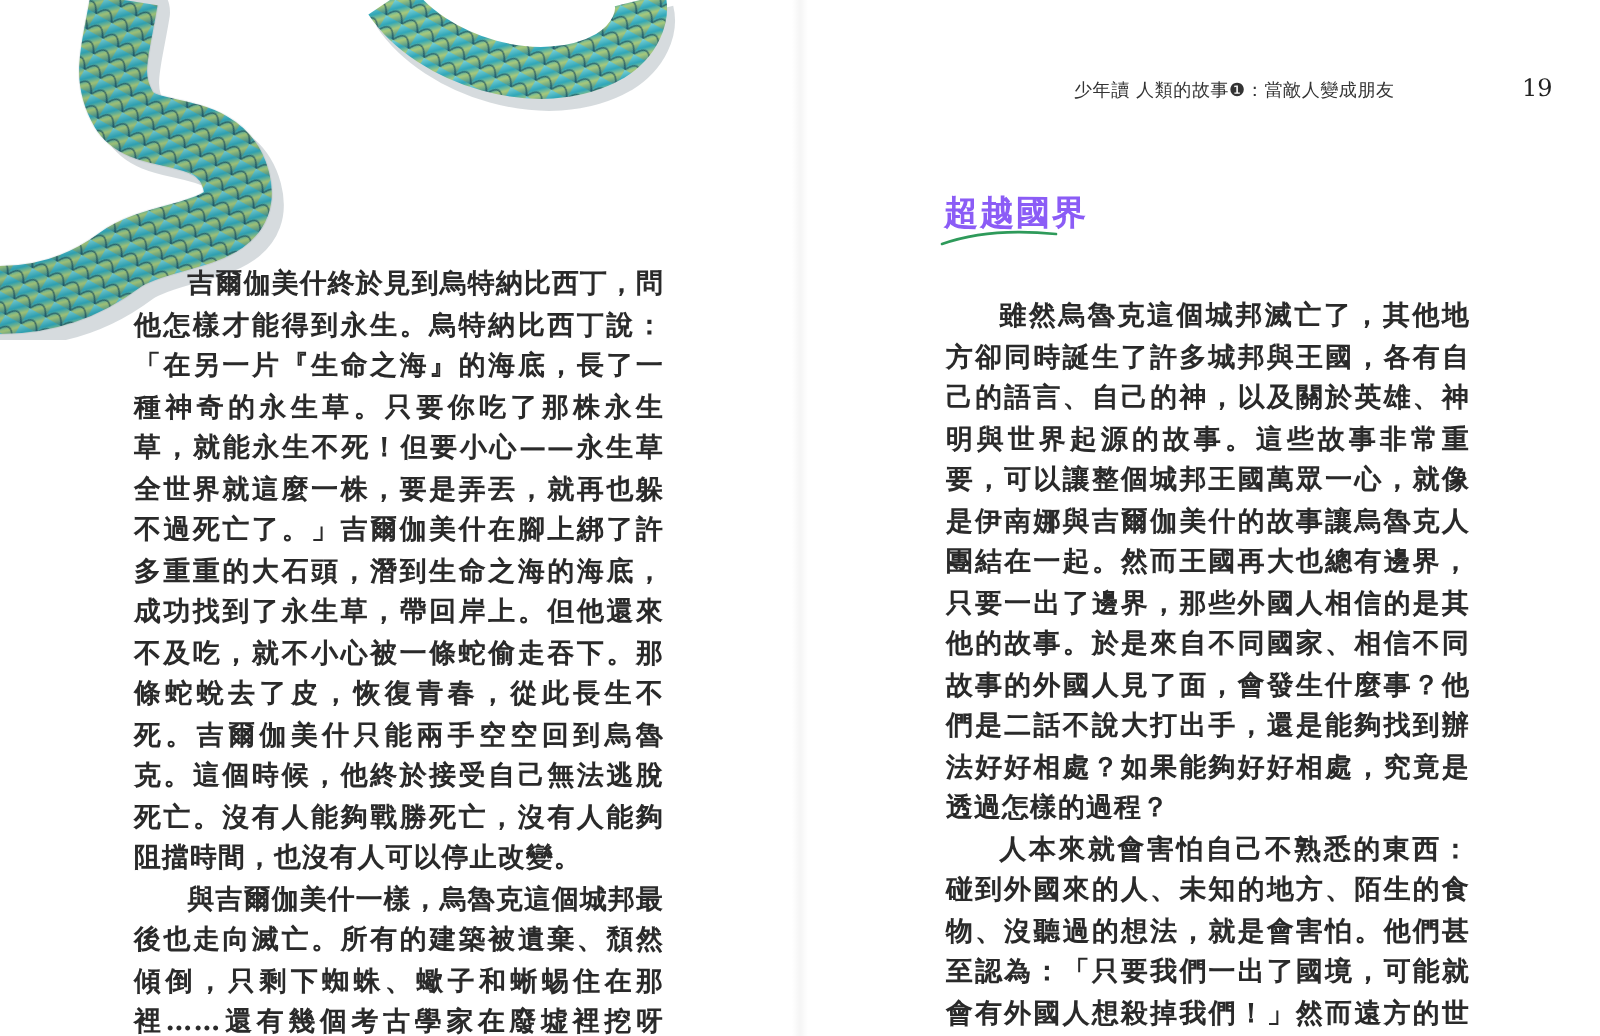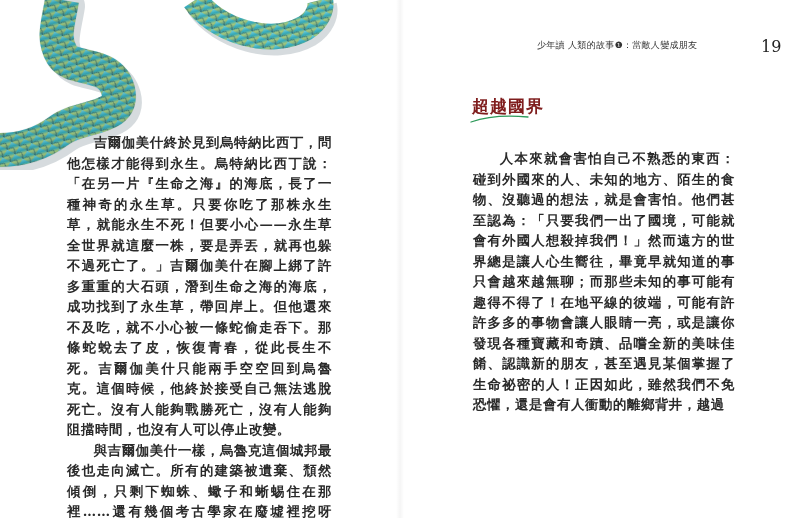--- a/index.html
+++ b/index.html
@@ -28,25 +28,25 @@
   .left-text { left:67px; top:132px; width:265px; }
   .right-text { left:73px; top:148px; width:262px; }
   .text-block p { margin:0; text-indent:2em;font-weight:bold; }
   .running-head {
     position:absolute; top:39px; left:137px;
     font-family:"DejaVu Sans","Liberation Sans",sans-serif;
     font-size:9px; color:#333; letter-spacing:0.3px;
   }
   .folio {
     position:absolute; top:37px; left:361px;
-    font-size:16px; color:#222;
+    font-size:12px; color:#222;
   }
   .section-title {
     position:absolute; top:95px; left:72px;
-    font-size:17px; font-weight:bold; color:#7f1d1d; letter-spacing:1px;
+    font-size:17px; font-weight:bold; color:#8b5cf6; letter-spacing:1px;
   }
   .title-swoosh { position:absolute; top:114px; left:70px; }
 </style>
 </head>
 <body>
 
 <div class="page page-left">
   <svg class="art" width="400" height="170" viewBox="0 0 400 170">
     <defs>
       <linearGradient id="scaleGrad" x1="0" y1="0" x2="1" y2="1">
@@ -83,15 +83,16 @@
 <div class="page page-right">
   <div class="running-head">少年讀 人類的故事❶：當敵人變成朋友</div>
   <div class="folio">19</div>
 
   <div class="section-title">超越國界</div>
   <svg class="title-swoosh" width="60" height="10" viewBox="0 0 60 10">
     <path d="M1 8 C18 2, 38 1, 58 3" fill="none" stroke="#2e9a5a" stroke-width="1.3" stroke-linecap="round"></path>
   </svg>
 
   <div class="text-block right-text">
+    <p>雖然烏魯克這個城邦滅亡了，其他地方卻同時誕生了許多城邦與王國，各有自己的語言、自己的神，以及關於英雄、神明與世界起源的故事。這些故事非常重要，可以讓整個城邦王國萬眾一心，就像是伊南娜與吉爾伽美什的故事讓烏魯克人團結在一起。然而王國再大也總有邊界，只要一出了邊界，那些外國人相信的是其他的故事。於是來自不同國家、相信不同故事的外國人見了面，會發生什麼事？他們是二話不說大打出手，還是能夠找到辦法好好相處？如果能夠好好相處，究竟是透過怎樣的過程？</p>
     <p>人本來就會害怕自己不熟悉的東西：碰到外國來的人、未知的地方、陌生的食物、沒聽過的想法，就是會害怕。他們甚至認為：「只要我們一出了國境，可能就會有外國人想殺掉我們！」然而遠方的世界總是讓人心生嚮往，畢竟早就知道的事只會越來越無聊；而那些未知的事可能有趣得不得了！在地平線的彼端，可能有許許多多的事物會讓人眼睛一亮，或是讓你發現各種寶藏和奇蹟、品嚐全新的美味佳餚、認識新的朋友，甚至遇見某個掌握了生命祕密的人！正因如此，雖然我們不免恐懼，還是會有人衝動的離鄉背井，越過</p>
   </div>
 </div>
 
 </body></html>

